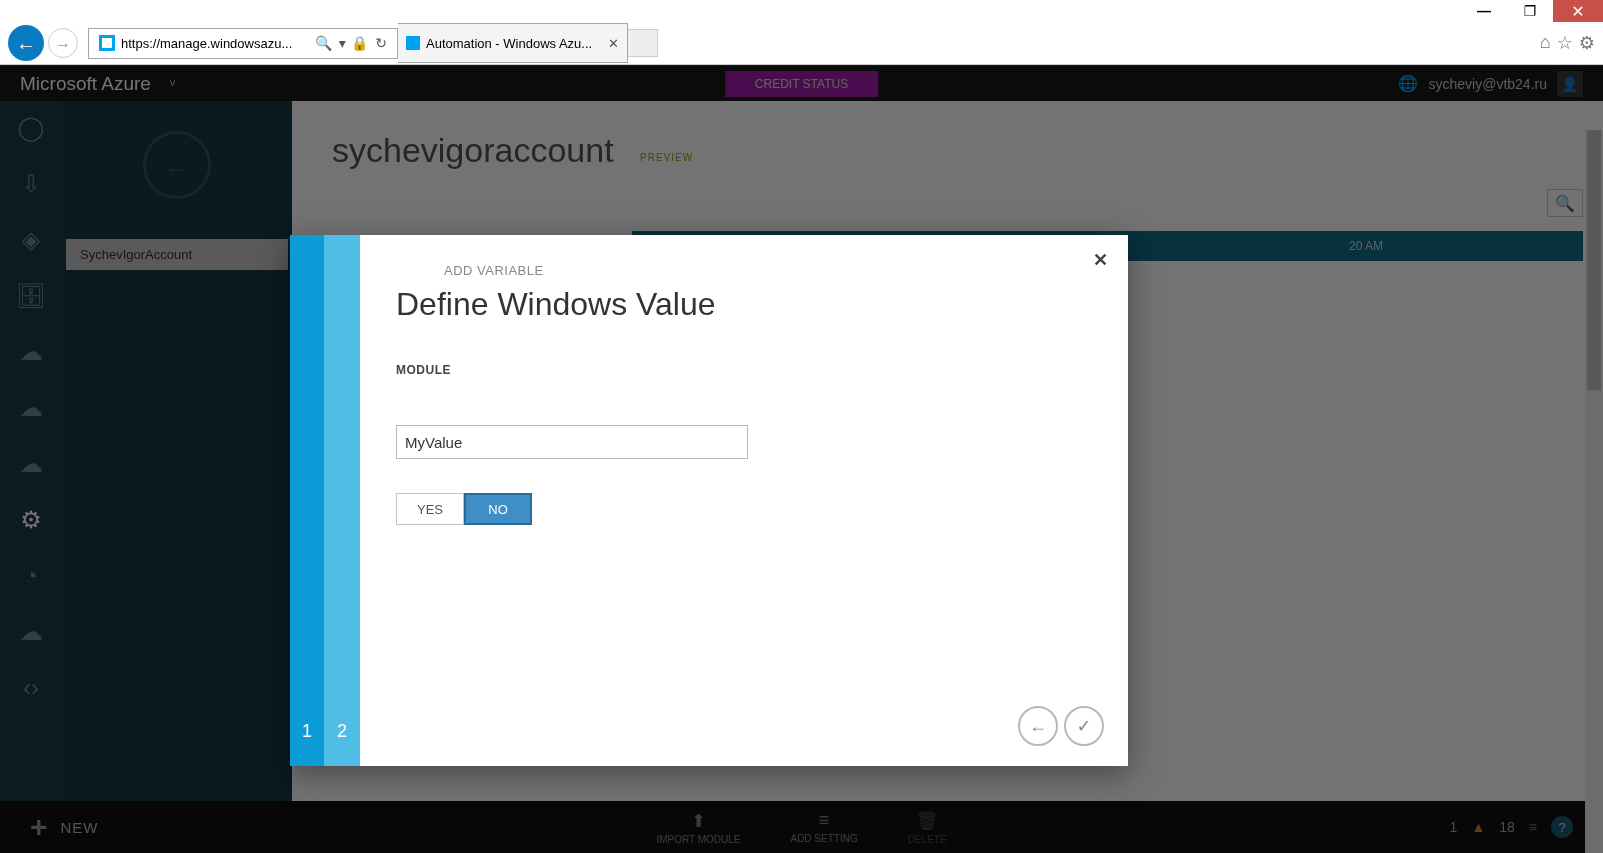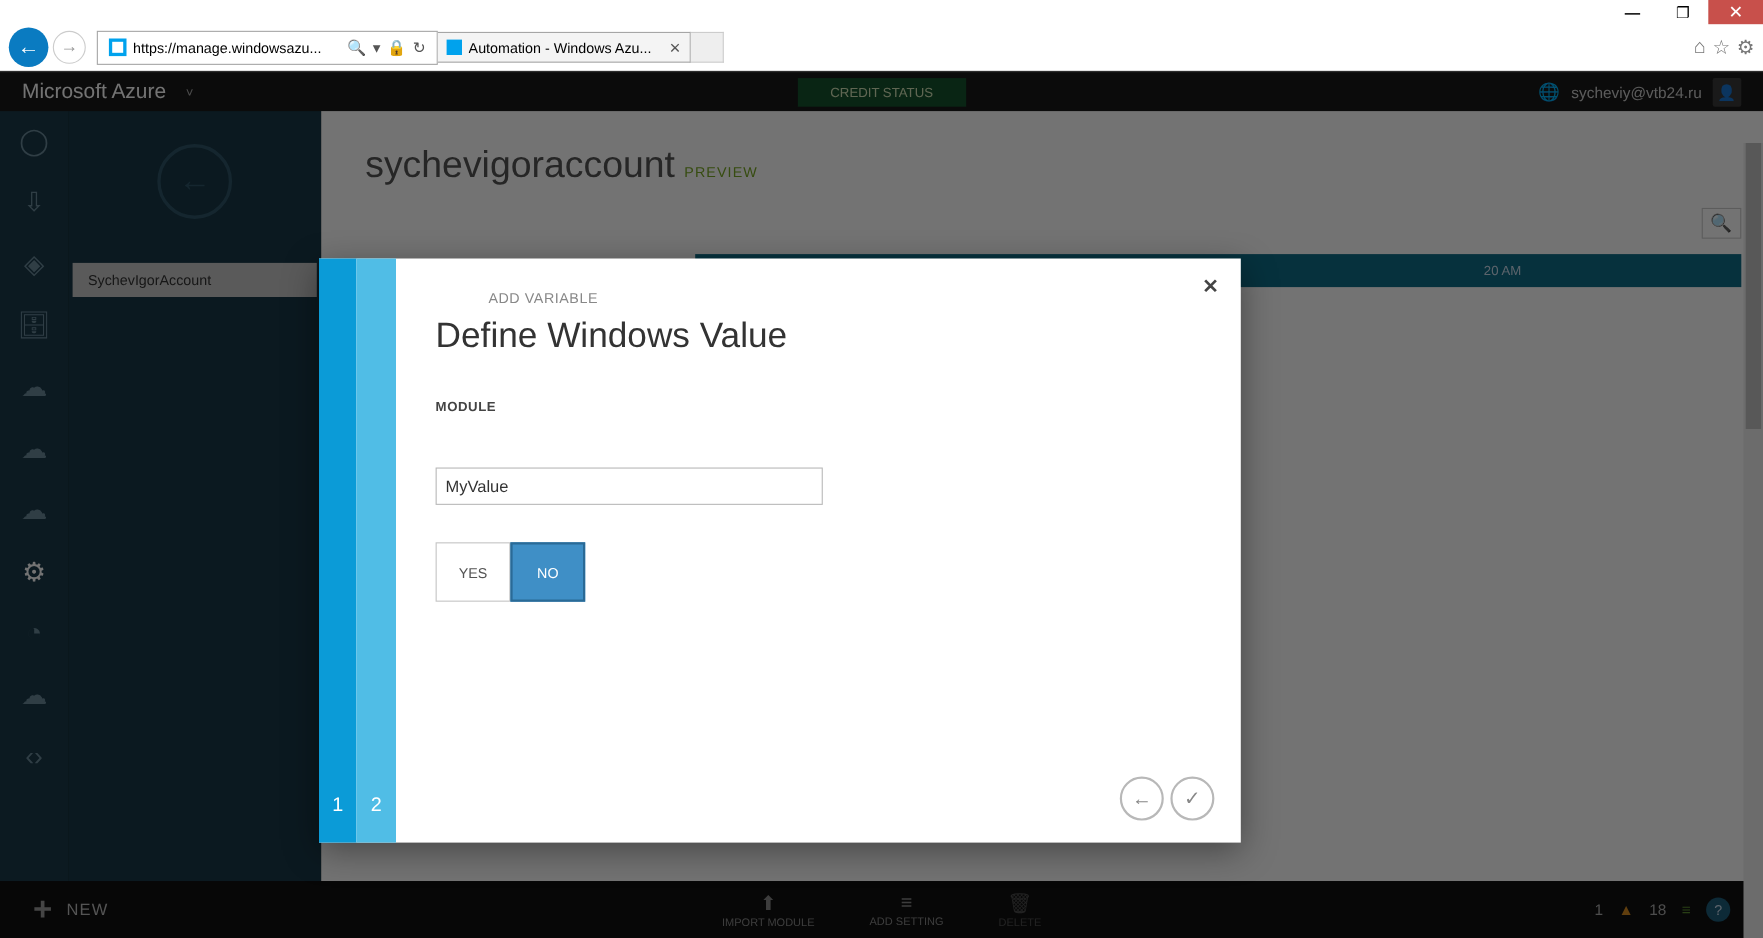--- a/index.html
+++ b/index.html
@@ -14,51 +14,51 @@
 
 
 .browser-bar { height: 43px; background: #fff; display: flex; align-items: center; padding: 0 8px; border-bottom: 1px solid #ccc; }
 .nav-back { width: 36px; height: 36px; border-radius: 50%; background: #0a7bc1; color:#fff; display:flex; align-items:center; justify-content:center; font-size:20px; margin-right:4px;}
 .nav-fwd { width: 30px; height: 30px; border:1px solid #ccc; border-radius:50%; color:#999; display:flex; align-items:center; justify-content:center; margin-right:10px;}
 .addr-box { display:flex; align-items:center; border:1px solid #a6a6a6; height:31px; width:310px; padding:0 10px; font-size:13px; gap:6px;}
 .addr-box .ie-logo { width:16px; height:16px; background:#00a2ed; display:inline-block; position:relative;}
 .addr-box .ie-logo::after{content:""; position:absolute; inset:3px; background:#fff;}
 .addr-box .url { flex:1; overflow:hidden; white-space:nowrap; text-overflow:ellipsis;}
 .addr-box .glyph { color:#555; font-size:14px;}
-.tab { display:flex; align-items:center; border:1px solid #a6a6a6; border-left:none; height:28px; padding:0 8px; font-size:13px; gap:6px; width:230px; background:#f4f4f4;}
+.tab { display:flex; align-items:center; border:1px solid #a6a6a6; border-left:none; height:40px; padding:0 8px; font-size:13px; gap:6px; width:230px; background:#f4f4f4;}
 .tab .ie-logo { width:14px; height:14px; background:#00a2ed;}
 .tab .tab-text { flex:1; overflow:hidden; white-space:nowrap; text-overflow:ellipsis;}
 .tab .tab-x { color:#555;}
 .tab-blank { width:30px; height:28px; border:1px solid #ccc; border-left:none; background:#eee;}
 .br-icons { margin-left:auto; display:flex; gap:6px; color:#777; font-size:18px;}
 
 
 .portal { position:relative; height: 788px; background:#1a1a1a; }
 .dim-overlay { position:absolute; inset:0; background:rgba(0,0,0,0.55); z-index:5; }
 
 .top-header { height:36px; background:#1a1a1a; display:flex; align-items:center; padding:4px 20px; color:#ddd; font-size:14px; border-top:1px solid #333;}
 .brand { font-size:19px; font-weight:400; color:#fff;}
 .brand-chev { margin-left:18px; color:#aaa; font-size:12px;}
-.credit-badge { margin-left:auto; margin-right:auto; background:#14532d; color:#d5e3b8; padding:6px 30px; font-size:12px; position:absolute; left:50%; transform:translateX(-50%);}
+.credit-badge { margin-left:auto; margin-right:auto; background:#a21caf; color:#d5e3b8; padding:6px 30px; font-size:12px; position:absolute; left:50%; transform:translateX(-50%);}
 .user-area { margin-left:auto; display:flex; align-items:center; gap:10px; color:#ccc;}
 .globe { font-size:16px;}
 .avatar { width:26px; height:26px; background:#3a3a3a; border-radius:2px; display:flex; align-items:center; justify-content:center; color:#888;}
 
 .main-body { display:flex; height:700px;}
 .left-rail { width:62px; background:#1c3a4a; display:flex; flex-direction:column; align-items:center; padding-top:10px; gap:22px;}
 .rail-icon { width:34px; height:34px; color:#6a8a9a; display:flex; align-items:center; justify-content:center; font-size:24px;}
 .rail-icon.active { color:#fff;}
 
 .sub-panel { width:230px; background:#193847; position:relative;}
 .back-circle { width:68px; height:68px; border:3px solid #2f5668; border-radius:50%; margin:30px auto 40px; display:flex; align-items:center; justify-content:center; color:#2f5668; font-size:30px;}
 .acct-item { background:#c8c8c8; color:#333; padding:8px 14px; font-size:13px; margin:0 4px;}
 
 .content { flex:1; background:#fff; padding:30px 40px; position:relative;}
 .acct-title { font-size:34px; font-weight:300; color:#555;}
-.preview-badge { font-size:13px; color:#7aa926; letter-spacing:1px; vertical-align:middle; margin-left:4px;}
+.preview-badge { font-size:10px; color:#7aa926; letter-spacing:1px; vertical-align:middle; margin-left:22px;}
 .search-box { position:absolute; right:20px; top:88px; width:36px; height:28px; border:1px solid #ccc; display:flex; align-items:center; justify-content:center; color:#666;}
 .row-bar { position:absolute; right:20px; top:130px; left:340px; height:30px; background:#0f6d87; color:#cde; font-size:12px; display:flex; align-items:center; justify-content:flex-end; padding-right:200px;}
 
 
 .cmd-bar { position:absolute; bottom:0; left:0; right:0; height:52px; background:#111; display:flex; align-items:center; padding:0 30px; color:#aaa;}
 .new-btn { display:flex; align-items:center; gap:12px; color:#bbb; font-size:15px; letter-spacing:1px;}
 .new-plus{ font-size:30px; font-weight:bold; color:#999;}
 .cmd-center { position:absolute; left:50%; transform:translateX(-50%); display:flex; gap:50px;}
 .cmd-item { display:flex; flex-direction:column; align-items:center; font-size:10px; gap:2px; color:#888;}
 .cmd-item .ci-glyph{ font-size:18px;}
@@ -71,21 +71,21 @@
 .modal { position:absolute; z-index:10; left:290px; top:170px; width:838px; height:531px; background:#fff; display:flex; box-shadow:0 8px 30px rgba(0,0,0,0.4);}
 .wiz-rail { width:34px; background:#0b9bd7; display:flex; flex-direction:column; justify-content:flex-end; align-items:center; color:#fff; font-size:18px; padding-bottom:24px;}
 .wiz-rail2 { width:36px; background:#50bde6; display:flex; flex-direction:column; justify-content:flex-end; align-items:center; color:#fff; font-size:18px; padding-bottom:24px;}
 .modal-body { flex:1; padding:28px 36px; position:relative;}
 .modal-close { position:absolute; top:14px; right:20px; font-size:18px; color:#444; font-weight:bold;}
 .modal-eyebrow { font-size:13px; letter-spacing:0.5px; color:#888; margin-bottom:8px;margin-left:48px;}
 .modal-title { font-size:32px; font-weight:300; color:#333; margin-bottom:40px;}
 .field-label { font-size:12px; font-weight:bold; letter-spacing:0.5px; color:#444; margin-bottom:8px;}
 .text-input { width:352px; height:34px; border:1px solid #b8b8b8; padding:0 8px; font-size:15px; color:#333; outline:none;margin-top:40px;}
 .toggle-wrap { display:flex; margin-top:8px;}
-.toggle-btn { width:68px; height:54px; border:1px solid #c4c4c4; background:#fff; color:#555; font-size:13px; display:flex; align-items:center; justify-content:center;}
+.toggle-btn { width:68px; height:32px; border:1px solid #c4c4c4; background:#fff; color:#555; font-size:13px; display:flex; align-items:center; justify-content:center;}
 .toggle-btn.selected { background:#3f8fc6; color:#fff; border:2px solid #2a6a96;}
 .nav-buttons { position:absolute; bottom:20px; right:24px; display:flex; gap:6px;}
 .round-btn { width:40px; height:40px; border:2px solid #b8b8b8; border-radius:50%; color:#888; display:flex; align-items:center; justify-content:center; font-size:18px; background:#fff;}
 
 
 .vscroll { position:absolute; right:0; top:65px; bottom:0; width:18px; background:#efefef;}
 .vscroll .thumb{ position:absolute; left:2px; right:2px; top:0; height:260px; background:#c4c4c4;}
 </style>
 </head>
 <body>

